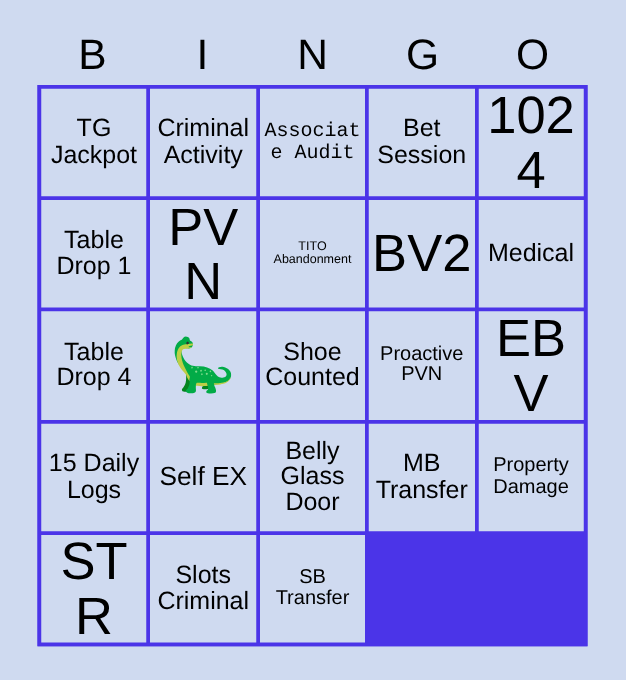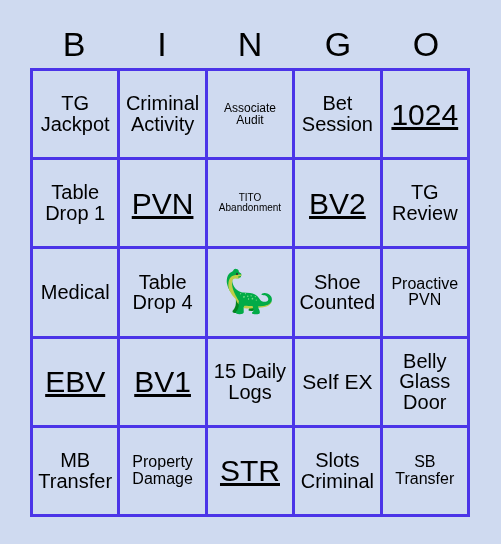--- a/index.html
+++ b/index.html
@@ -67,25 +67,25 @@
     padding: 2px 2px;
     box-sizing: border-box;
   }
   .cell span.txt {
     display: block;
     width: 100%;
     line-height: 1.04;
     word-wrap: break-word;
   }
   
-  .fs-xl span.txt { font-size: 30px; text-decoration: underline; }
+  .fs-xl span.txt { font-size: 42px; }
   .fs-lg span.txt { font-size: 21px; }
   .fs-md span.txt { font-size: 20px; }
   .fs-sm span.txt { font-size: 16px; }
-  .fs-xs span.txt { font-size: 12px; }
+  .fs-xs span.txt { font-size: 16px; font-family: Liberation Mono, monospace; }
   .fs-tiny span.txt { font-size: 10px; }
   .free span.txt {
     font-size: 42px;
     line-height: 1;
   }
 </style>
 </head>
 <body>
 
 <div class="card">
@@ -121,45 +121,39 @@
       </div>
     <div class="cell fs-xl">
         <span class="txt">PVN</span>
       </div>
     <div class="cell fs-tiny">
         <span class="txt">TITO Abandonment</span>
       </div>
     <div class="cell fs-xl">
         <span class="txt">BV2</span>
       </div>
-    <div class="cell fs-md">
-        <span class="txt">TG Review</span>
-      </div>
 
     <div class="cell fs-md">
         <span class="txt">Medical</span>
       </div>
     <div class="cell fs-md">
         <span class="txt">Table Drop 4</span>
       </div>
     <div class="cell free">
         <span class="txt">🦕</span>
       </div>
     <div class="cell fs-md">
         <span class="txt">Shoe Counted</span>
       </div>
     <div class="cell fs-sm">
         <span class="txt">Proactive PVN</span>
       </div>
 
     <div class="cell fs-xl">
         <span class="txt">EBV</span>
-      </div>
-    <div class="cell fs-xl">
-        <span class="txt">BV1</span>
       </div>
     <div class="cell fs-md">
         <span class="txt">15 Daily Logs</span>
       </div>
     <div class="cell fs-lg">
         <span class="txt">Self EX</span>
       </div>
     <div class="cell fs-md">
         <span class="txt">Belly Glass Door</span>
       </div>

